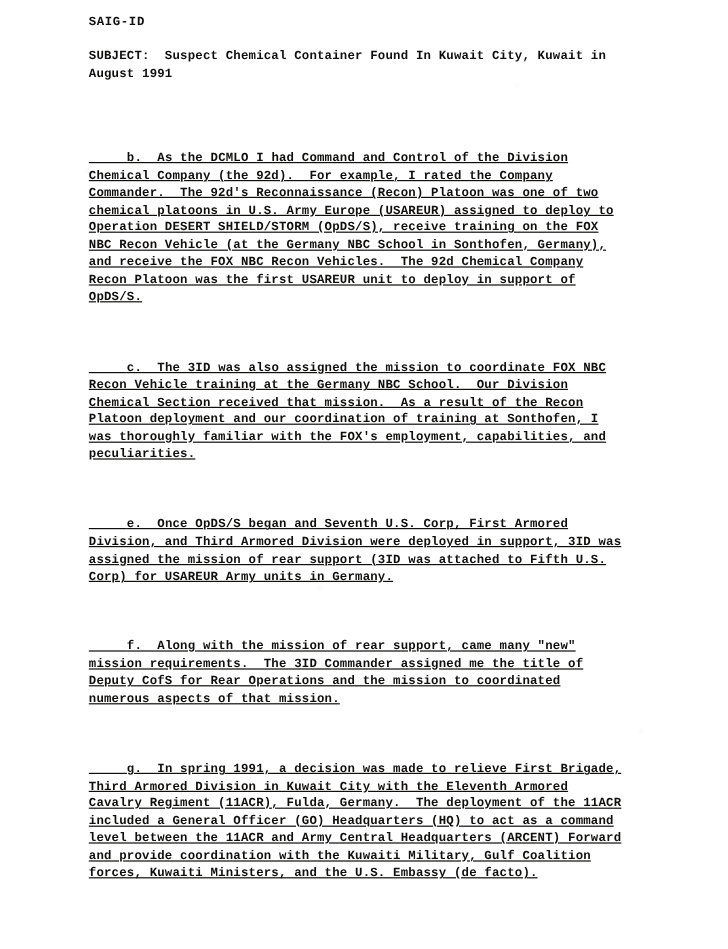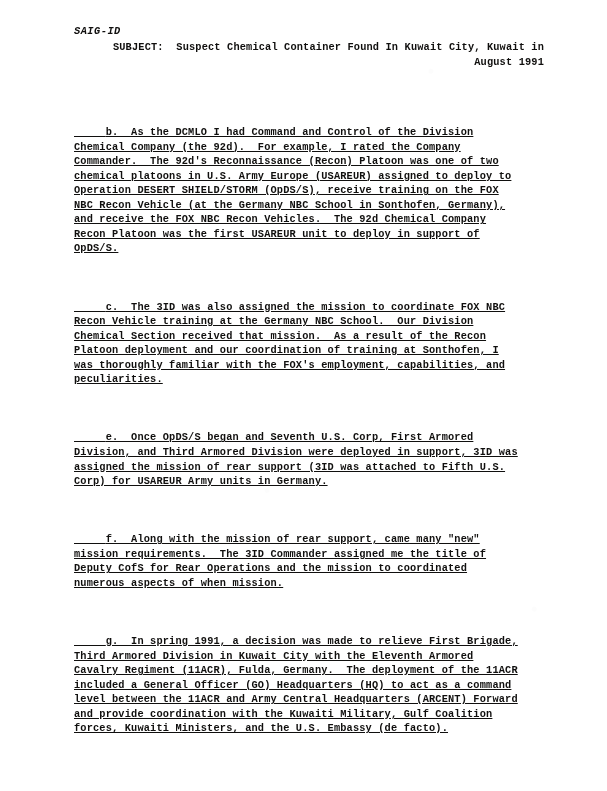--- a/index.html
+++ b/index.html
@@ -39,29 +39,27 @@
     font-size: 10.3px;
     line-height: 14.55px;
     letter-spacing: 0.16px;
     white-space: pre-wrap;
     -webkit-font-smoothing: none;
   }
 
   
   #office-symbol {
     left: 74px;
-    top: 24px;
+    top: 12px;
     letter-spacing: 0.5px;
-    font-style: italic;
   }
   #subject-block {
     left: 74px;
     top: 40px;
     width: 470px;
-    text-align: right;
   }
 
   
   #body-block {
     left: 74px;
     top: 96px;
     width: 472px;
   }
   .para {
     margin: 0 0 14.5px 0;
@@ -108,21 +106,21 @@
 Platoon deployment and our coordination of training at Sonthofen, I
 was thoroughly familiar with the FOX's employment, capabilities, and
 peculiarities.</p>
     <p class="para">     e.  Once OpDS/S began and Seventh U.S. Corp, First Armored
 Division, and Third Armored Division were deployed in support, 3ID was
 assigned the mission of rear support (3ID was attached to Fifth U.S.
 Corp) for USAREUR Army units in Germany.</p>
     <p class="para">     f.  Along with the mission of rear support, came many "new"
 mission requirements.  The 3ID Commander assigned me the title of
 Deputy CofS for Rear Operations and the mission to coordinated
-numerous aspects of when mission.</p>
+numerous aspects of that mission.</p>
     <p class="para">     g.  In spring 1991, a decision was made to relieve First Brigade,
 Third Armored Division in Kuwait City with the Eleventh Armored
 Cavalry Regiment (11ACR), Fulda, Germany.  The deployment of the 11ACR
 included a General Officer (GO) Headquarters (HQ) to act as a command
 level between the 11ACR and Army Central Headquarters (ARCENT) Forward
 and provide coordination with the Kuwaiti Military, Gulf Coalition
 forces, Kuwaiti Ministers, and the U.S. Embassy (de facto).</p>
     
   </div>
 

